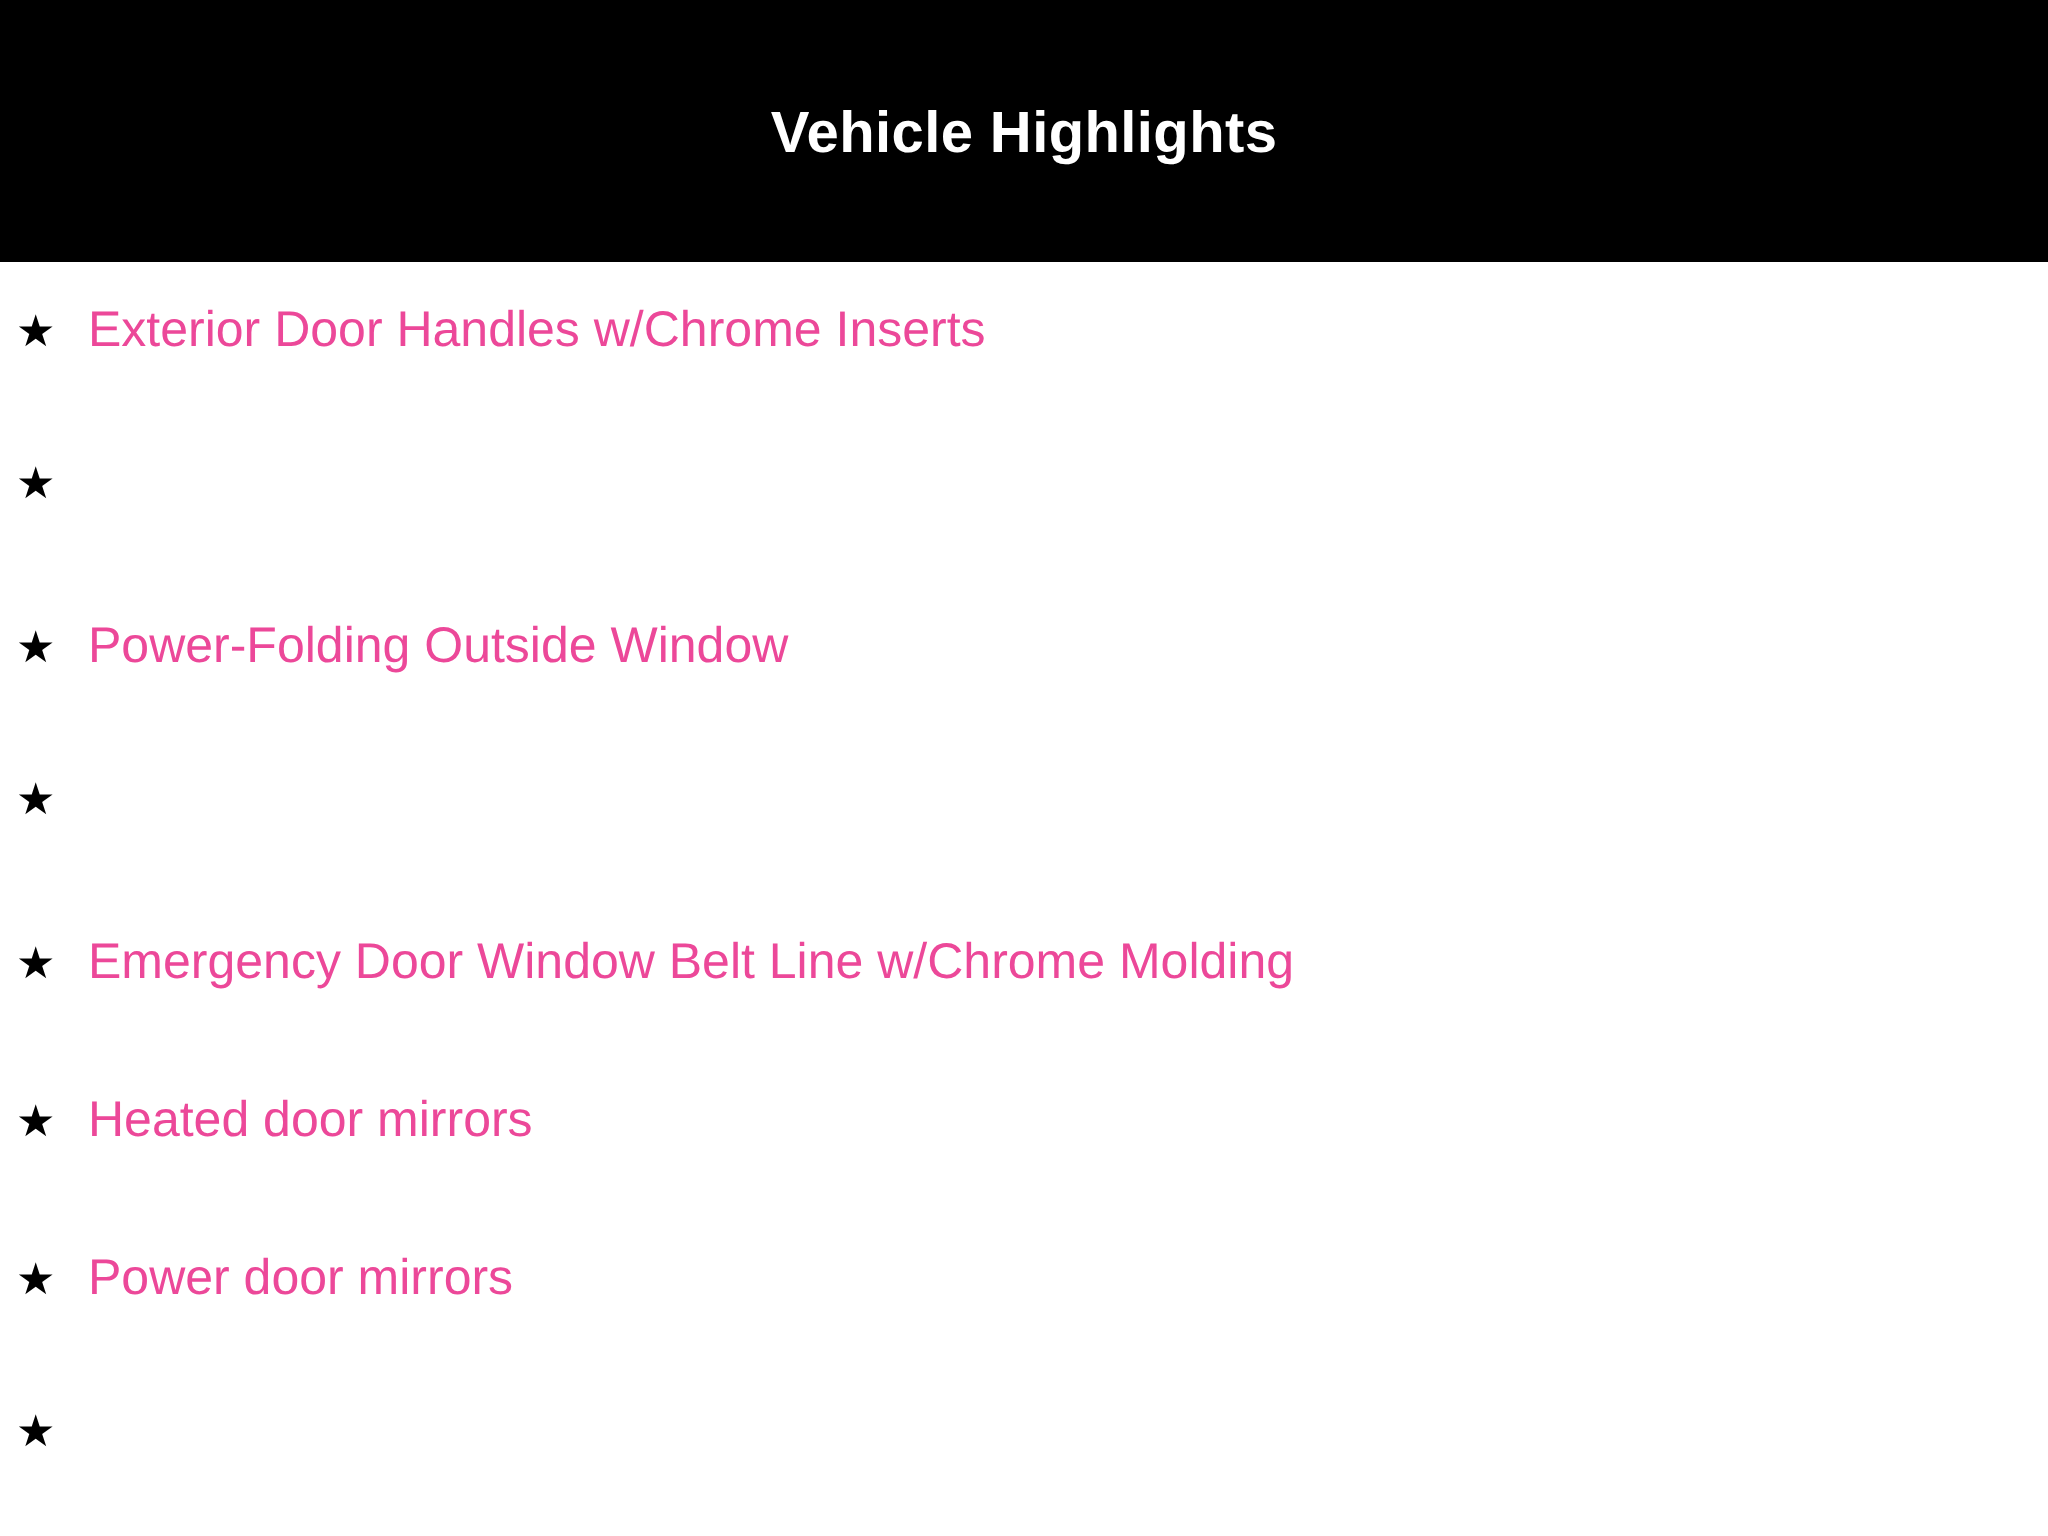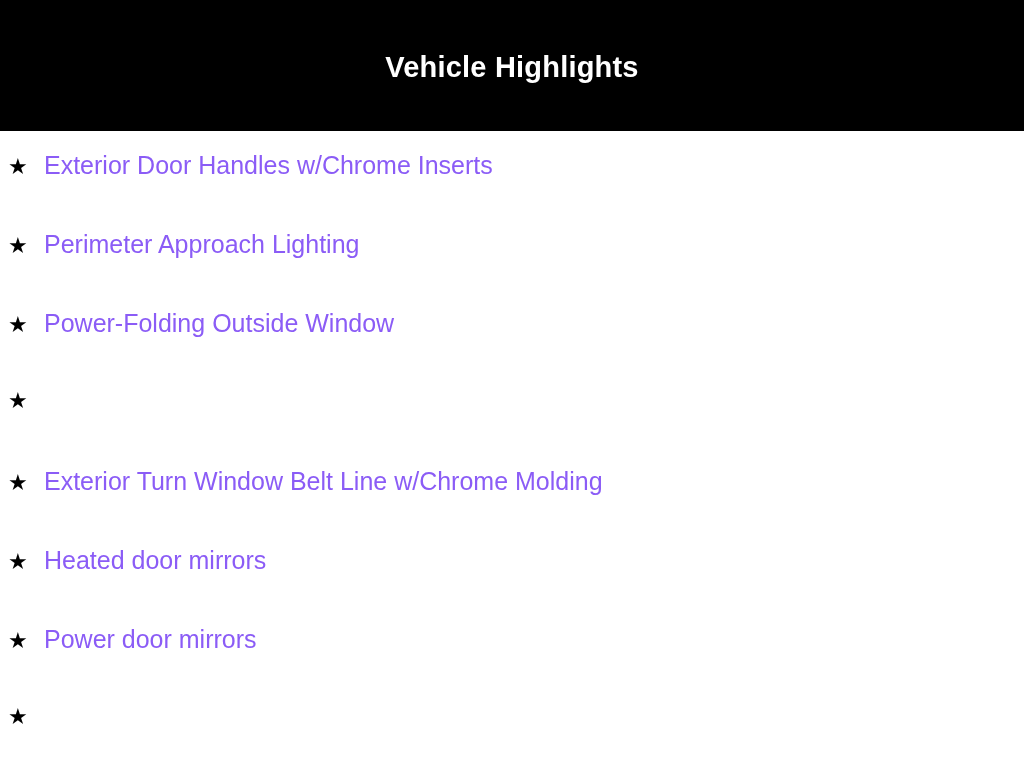--- a/index.html
+++ b/index.html
@@ -53,21 +53,21 @@
   .bullet-star {
     width: 36px;
     flex: 0 0 36px;
     color: #000000;
     font-size: 22px;
     line-height: 1;
     text-align: left;
     font-family: "DejaVu Sans", sans-serif;
   }
   .feature-label {
-    color: #8b5cf6;
+    color: #ec4899;
     font-size: 25px;
     line-height: 1;
     font-family: "Liberation Sans", sans-serif;
     white-space: nowrap;
   }
 </style>
 </head>
 <body>
 
 <div class="page">
@@ -78,35 +78,34 @@
 
   <ul class="features-list">
 
     <li class="feature-item">
       <span class="bullet-star">★</span>
       <span class="feature-label">Exterior Door Handles w/Chrome Inserts</span>
     </li>
 
     <li class="feature-item">
       <span class="bullet-star">★</span>
-      <span class="feature-label">Perimeter Approach Lighting</span>
     </li>
 
     <li class="feature-item">
       <span class="bullet-star">★</span>
       <span class="feature-label">Power-Folding Outside Window</span>
     </li>
 
     <li class="feature-item">
       <span class="bullet-star">★</span>
     </li>
 
     <li class="feature-item">
       <span class="bullet-star">★</span>
-      <span class="feature-label">Exterior Turn Window Belt Line w/Chrome Molding</span>
+      <span class="feature-label">Emergency Door Window Belt Line w/Chrome Molding</span>
     </li>
 
     <li class="feature-item">
       <span class="bullet-star">★</span>
       <span class="feature-label">Heated door mirrors</span>
     </li>
 
     <li class="feature-item">
       <span class="bullet-star">★</span>
       <span class="feature-label">Power door mirrors</span>

